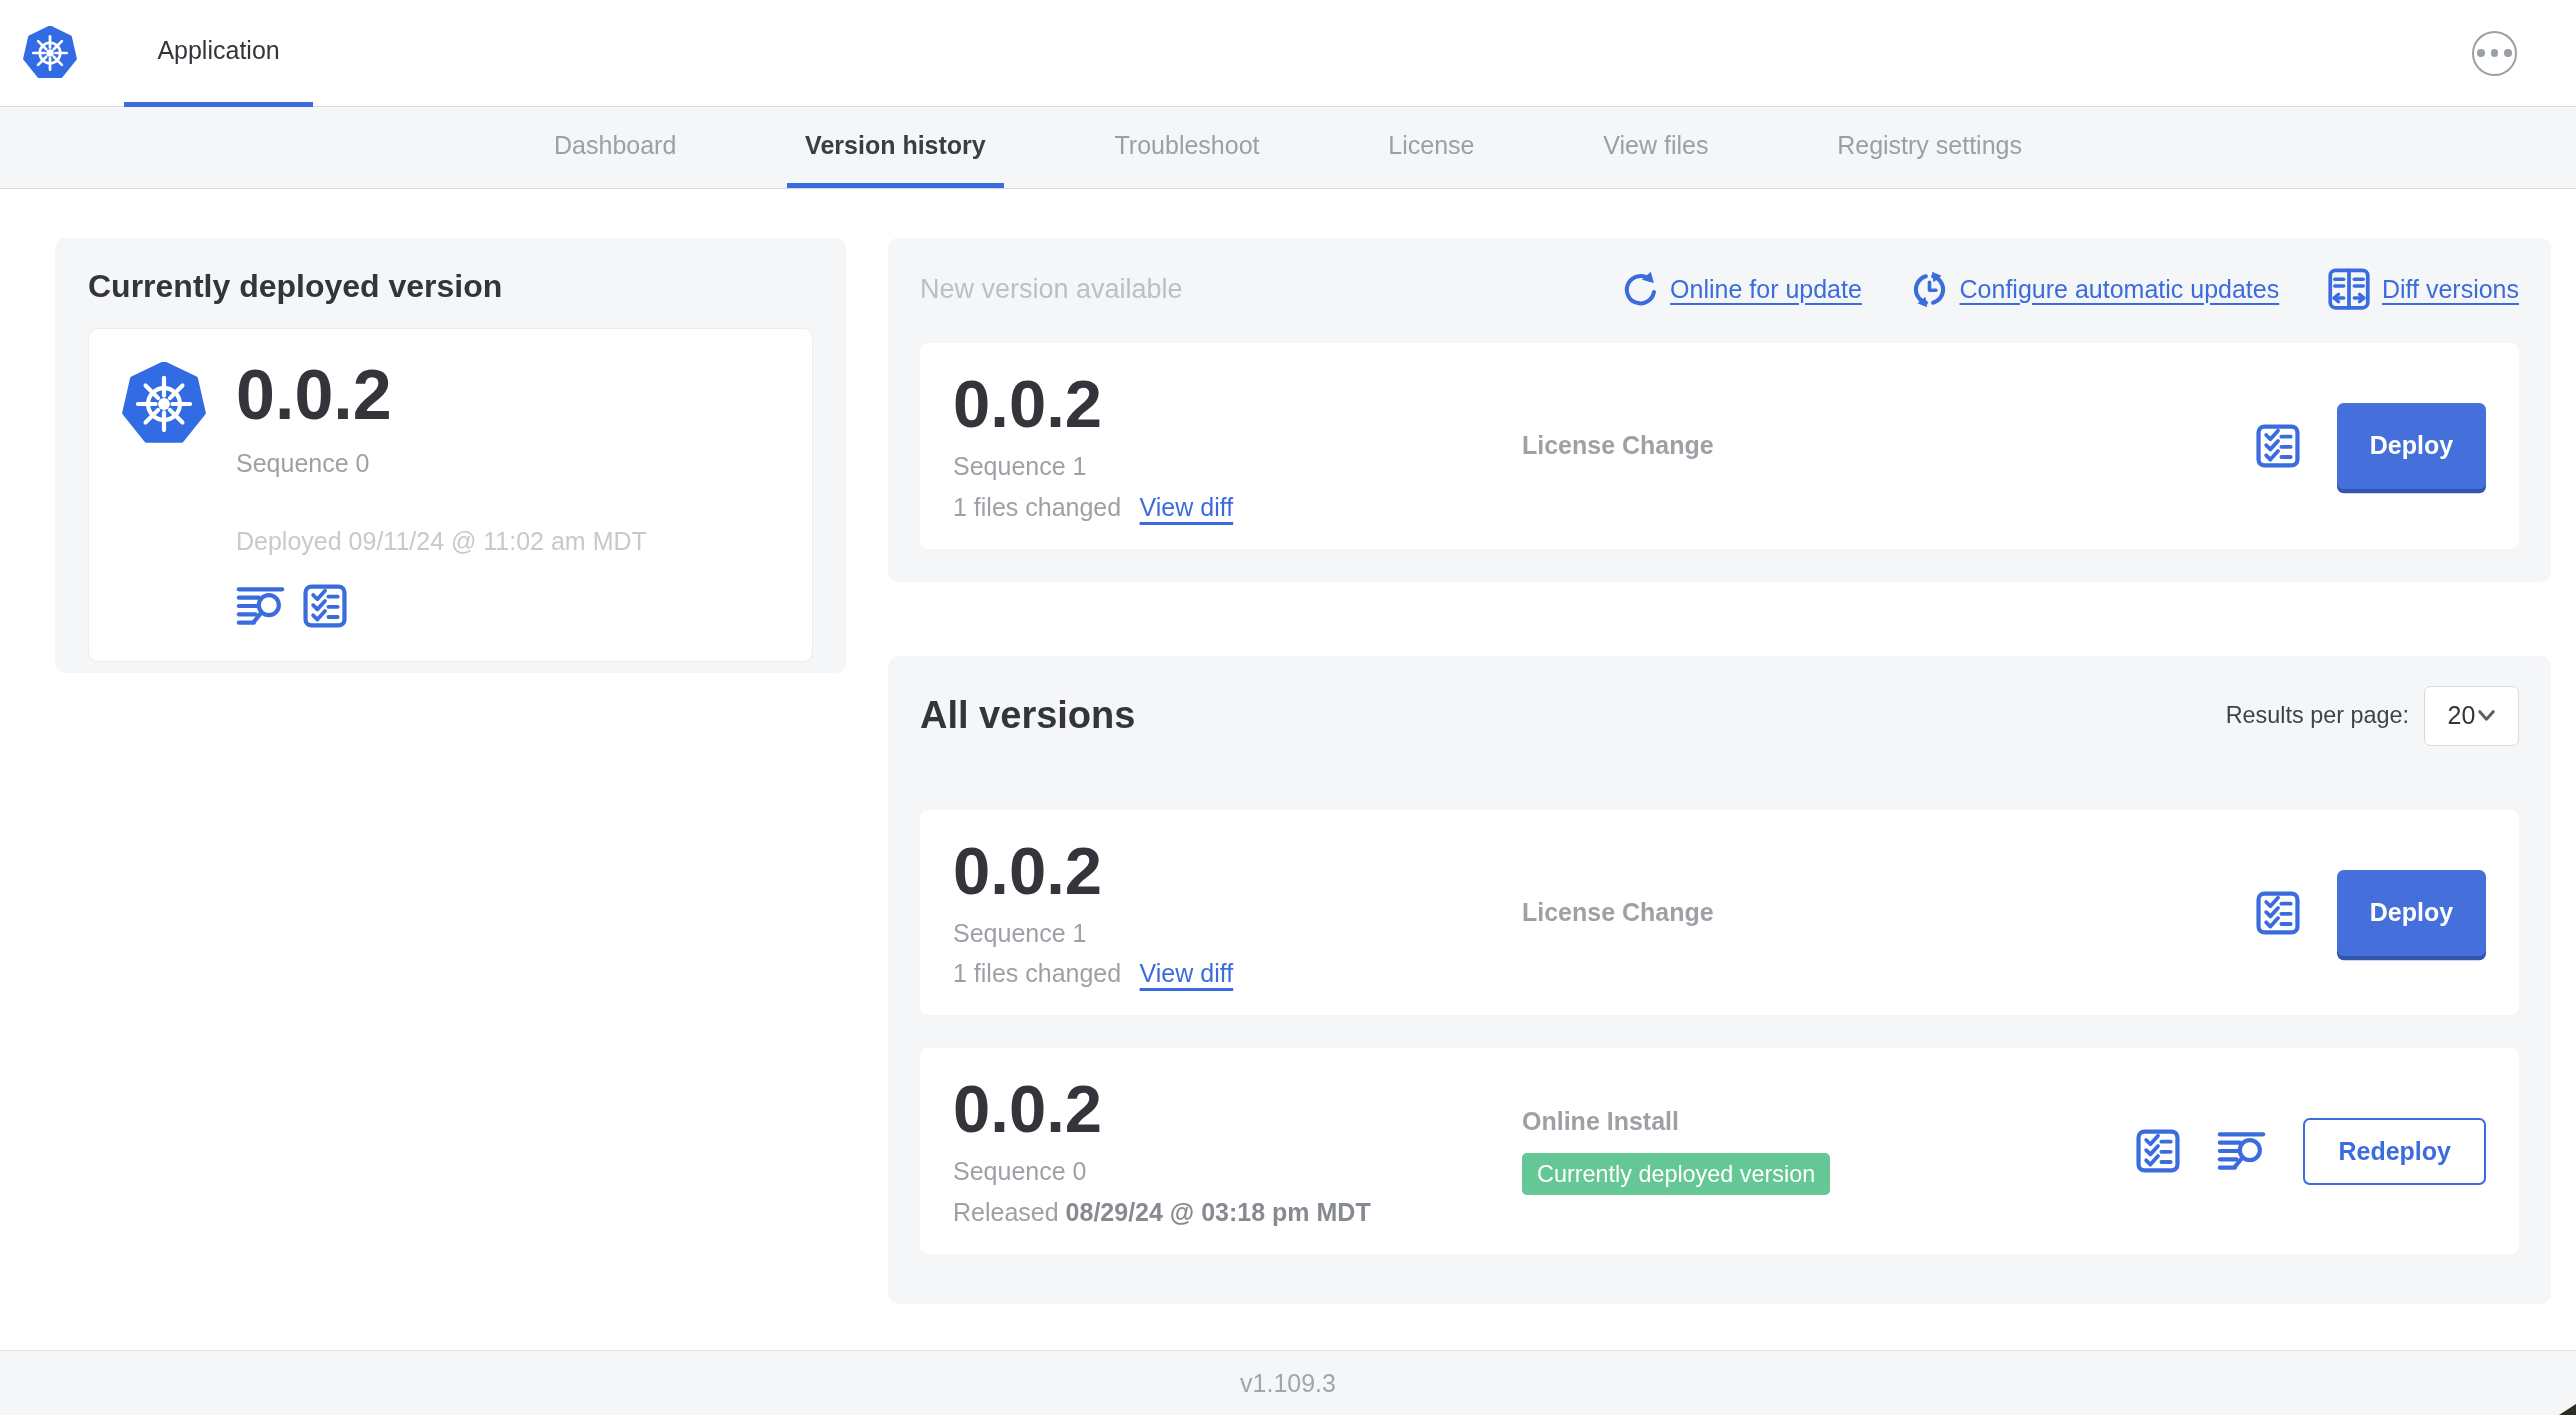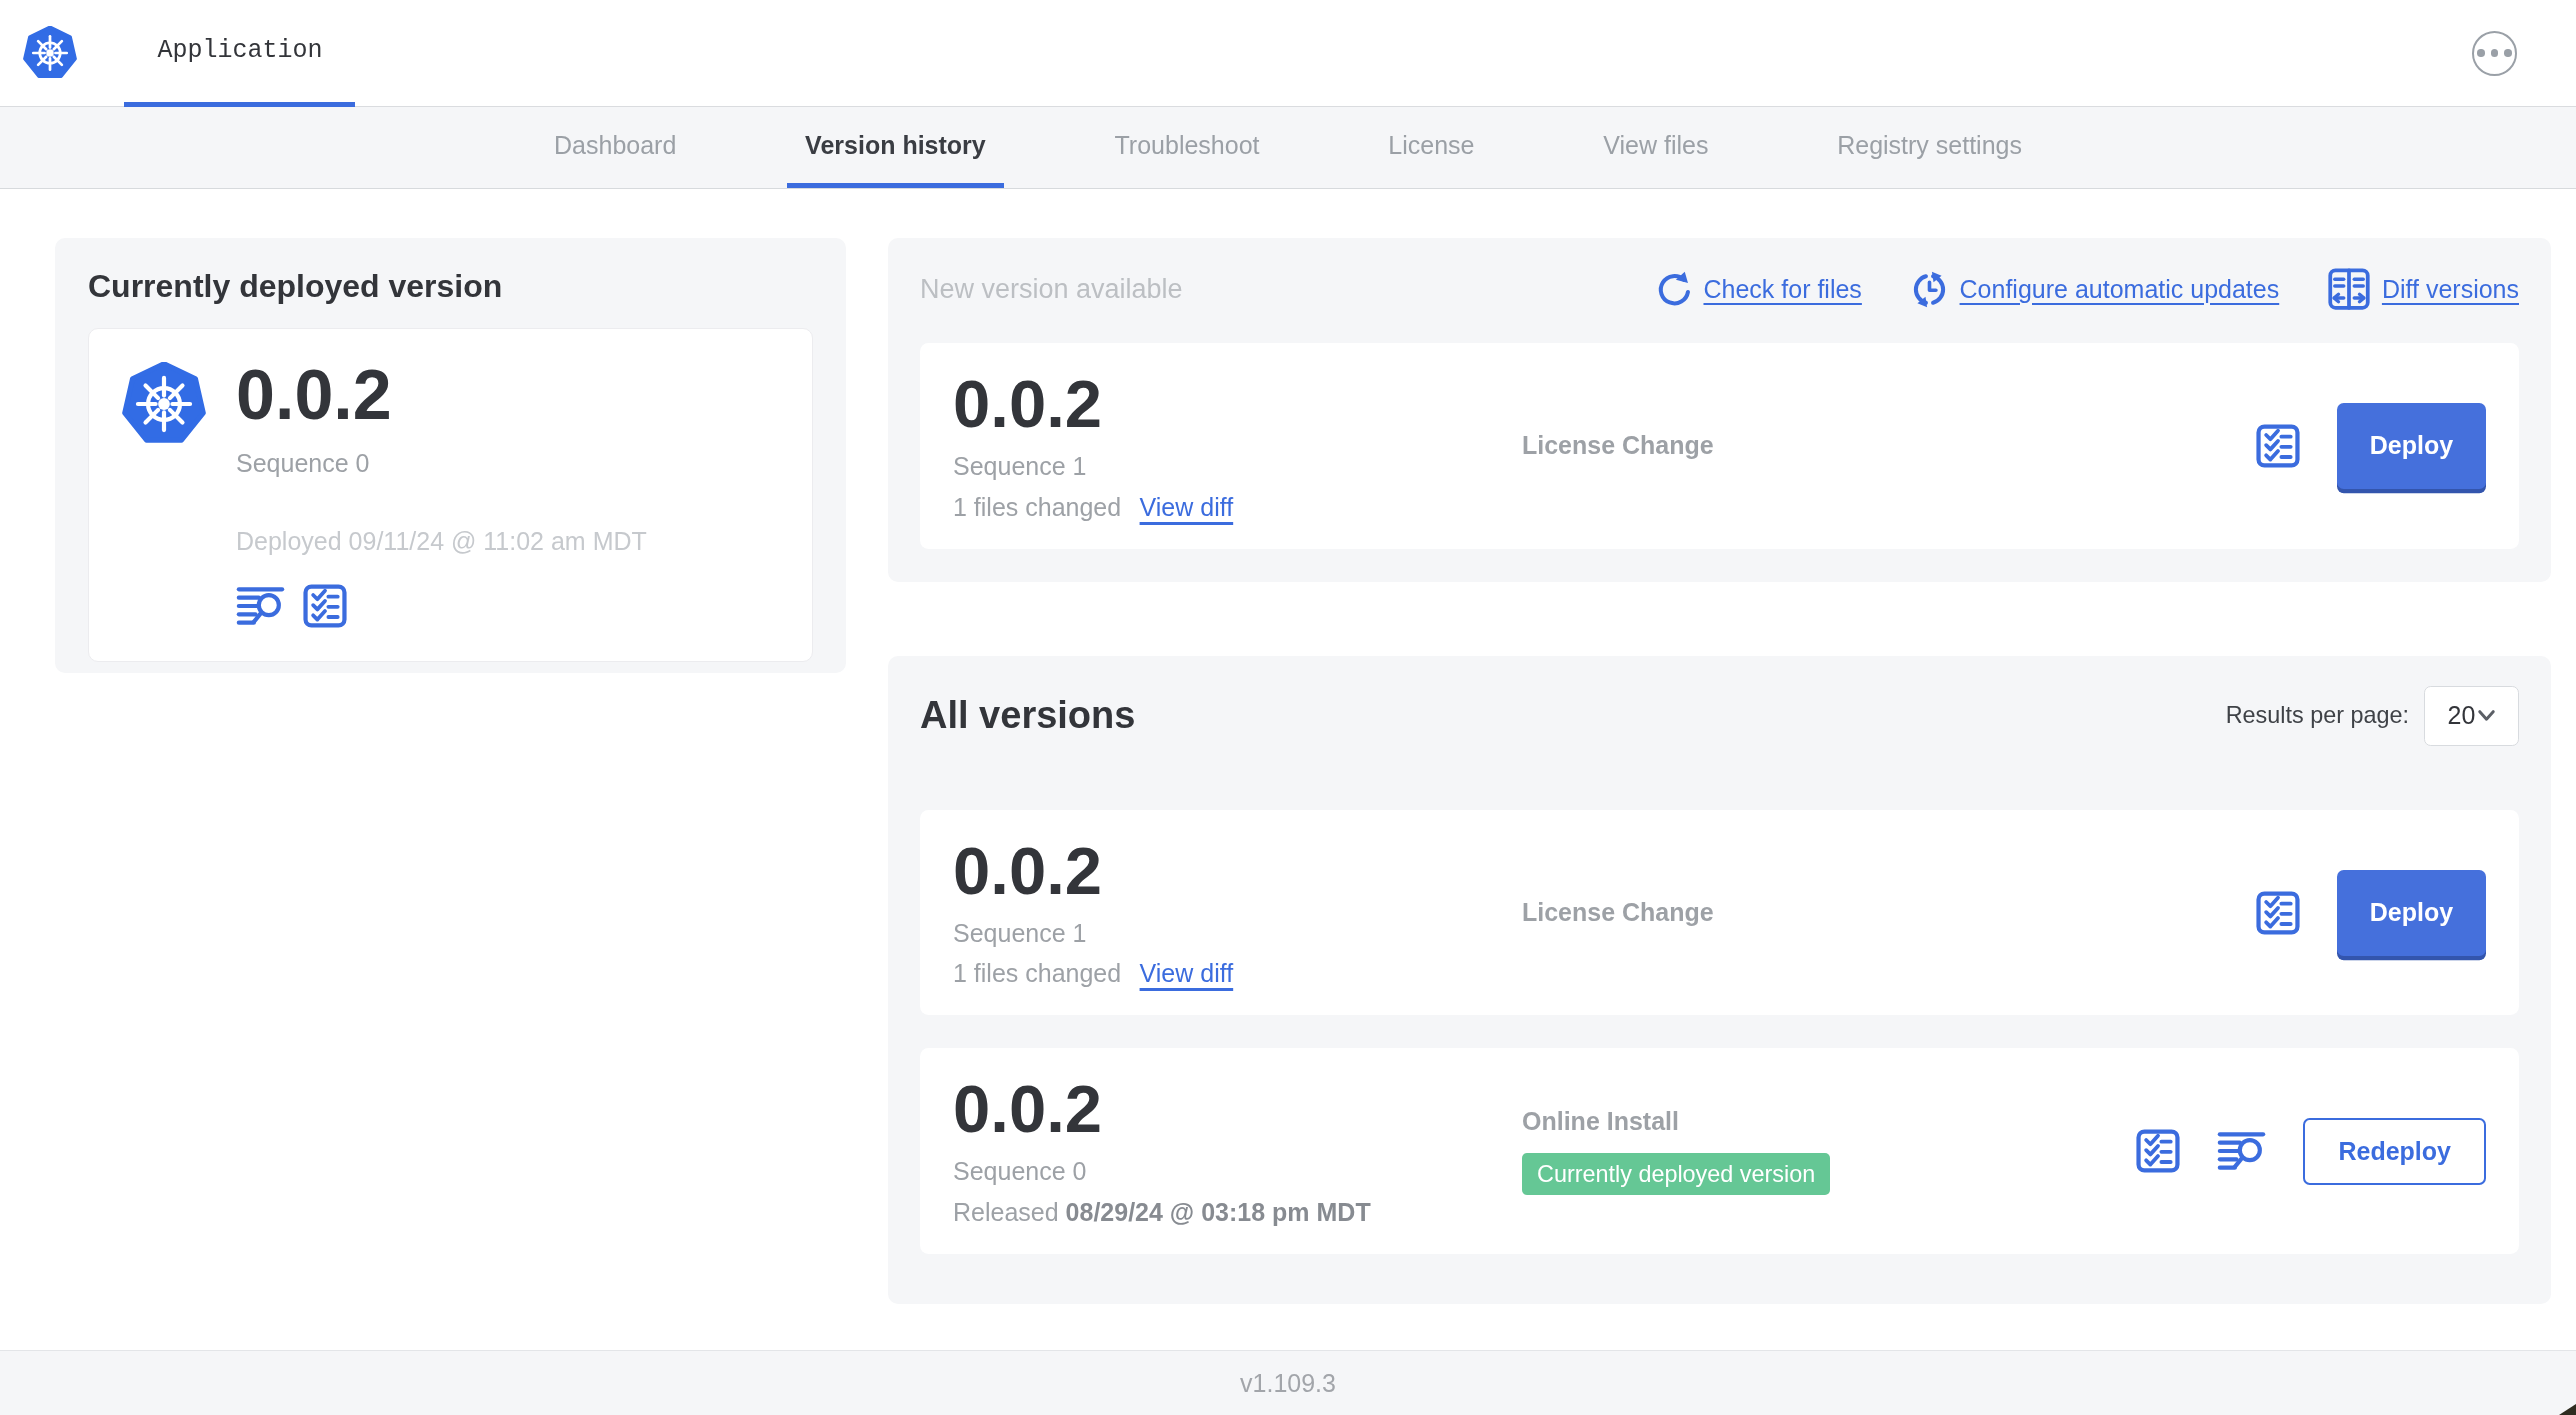--- a/index.html
+++ b/index.html
@@ -4,21 +4,21 @@
 <style>
   * { margin:0; padding:0; box-sizing:border-box; }
   html,body { width:2576px; height:1415px; overflow:hidden; background:#fff;
     font-family:"Liberation Sans","DejaVu Sans",sans-serif; color:#33353a; }
 
   
   .topbar { height:107px; background:#fff; border-bottom:1.7px solid #dadcdf;
     display:flex; align-items:center; padding:0 59px 0 23.4px; position:relative; }
   .k8s-logo { flex:0 0 auto; }
   .app-tab { height:107px; margin-left:47px; display:flex; align-items:center;
-    padding:0 33px; border-bottom:5.9px solid #3b6cde; font-size:25px; color:#33353a; cursor:pointer;font-family:Liberation Mono, monospace; }
+    padding:0 33px; border-bottom:5.9px solid #3b6cde; font-size:25px; color:#33353a; cursor:pointer; }
   .menu-btn { margin-left:auto; width:45px; height:45px; border:2.5px solid #9aa0a7;
     border-radius:50%; display:flex; align-items:center; justify-content:center; gap:5.9px; cursor:pointer; }
   .menu-btn span { width:7.5px; height:7.5px; border-radius:50%; background:#9aa0a7; }
 
   
   .nav { height:82px; background:#f5f6f8; border-bottom:1.7px solid #d7dadd;
     display:flex; justify-content:center; gap:92px; }
   .nav-tab { display:flex; align-items:center; padding:0 18.4px; font-size:25px;
     color:#9ba0a6; border-bottom:5px solid transparent; cursor:pointer; }
   .nav-tab.active { color:#3a3d43; font-weight:600; border-bottom-color:#3b6cde; }
@@ -219,21 +219,21 @@
     <div class="panel new-version-panel">
       <div class="nv-header">
         <div class="nv-title">New version available</div>
         <div class="links">
           <div class="blue-link">
             <span>
               <svg width="37" height="37" viewBox="0 0 46 46">
                   <use href="#ic-refresh"></use>
                 </svg>
               </span>
-            <span class="lbl">Check for files</span>
+            <span class="lbl">Online for update</span>
           </div>
           <div class="blue-link">
             <span>
               <svg width="37" height="39" viewBox="0 0 46 46">
                   <use href="#ic-auto-update"></use>
                 </svg>
               </span>
             <span class="lbl">Configure automatic updates</span>
           </div>
           <div class="blue-link">

